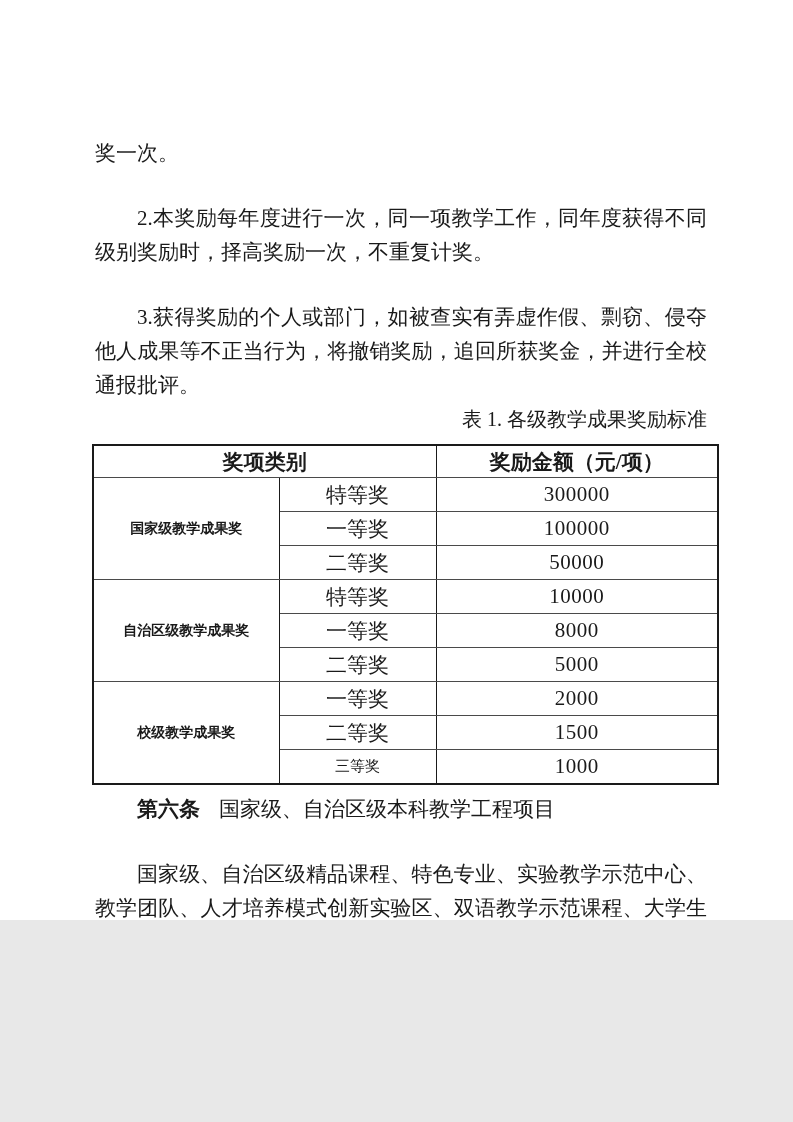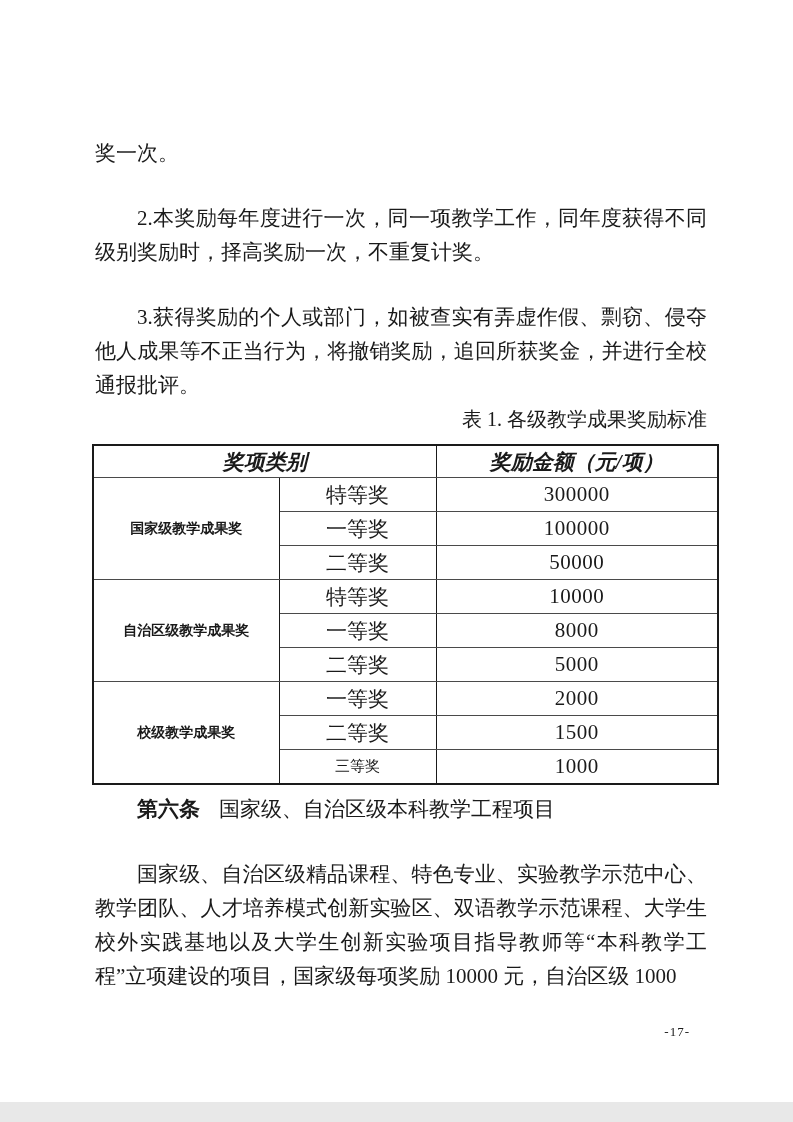--- a/index.html
+++ b/index.html
@@ -1,18 +1,18 @@
 <!DOCTYPE html>
 <html><head>
 <meta charset="utf-8">
 <style>
   html,body{margin:0;padding:0;background:#e8e8e8;}
   .page{
     position:relative;
-    width:793px;height:1102px;
+    width:793px;height:920px;
     margin:0 auto;
     background:#ffffff;
     font-family:"Liberation Serif","DejaVu Serif",serif;
     color:#1a1a1a;
     box-sizing:border-box;
     padding:136px 86px 0 95px;
     overflow:hidden;
   }
   .body-text{
     font-size:21px;
@@ -59,21 +59,20 @@
     border-bottom:1.4px solid #4a4a4a;
     text-align:center;
     vertical-align:middle;
     padding:0;
     overflow:hidden;
   }
   table.award-table th{
     font-size:21px;
     font-weight:bold;
     height:31px;
-    font-style:italic;
   }
   table.award-table td{height:33px;}
   td.cat-cell{
     font-size:14px;
     font-weight:bold;
     line-height:27px;
     padding:0 12px;
   }
   td.grade-cell{
     font-size:21px;

